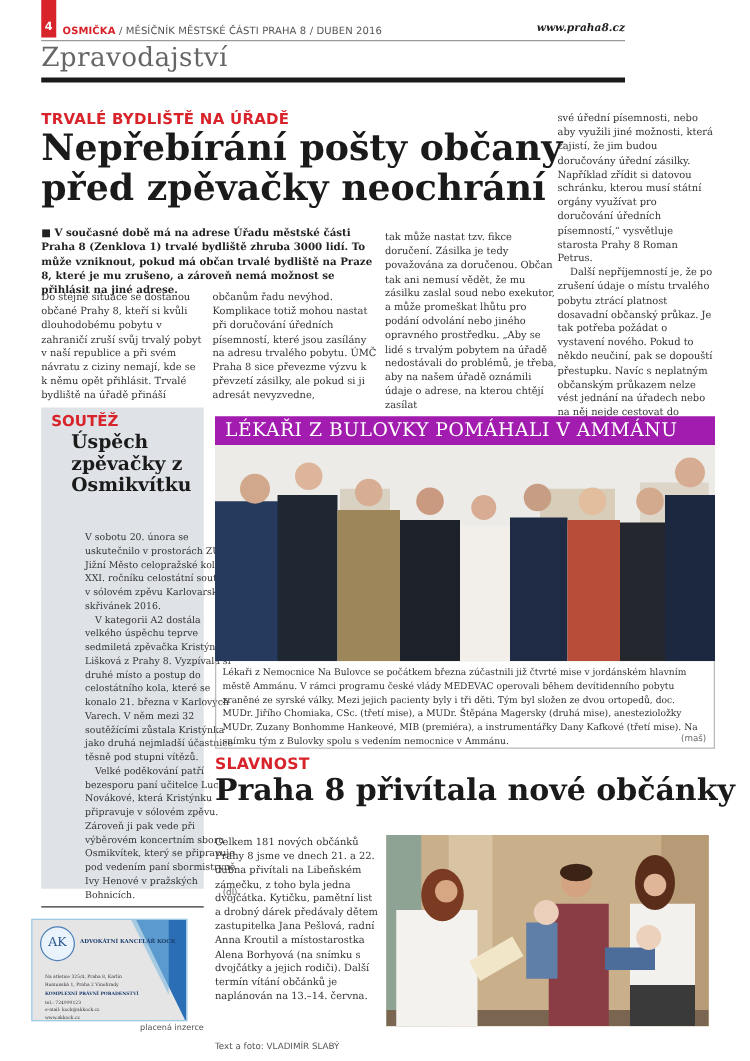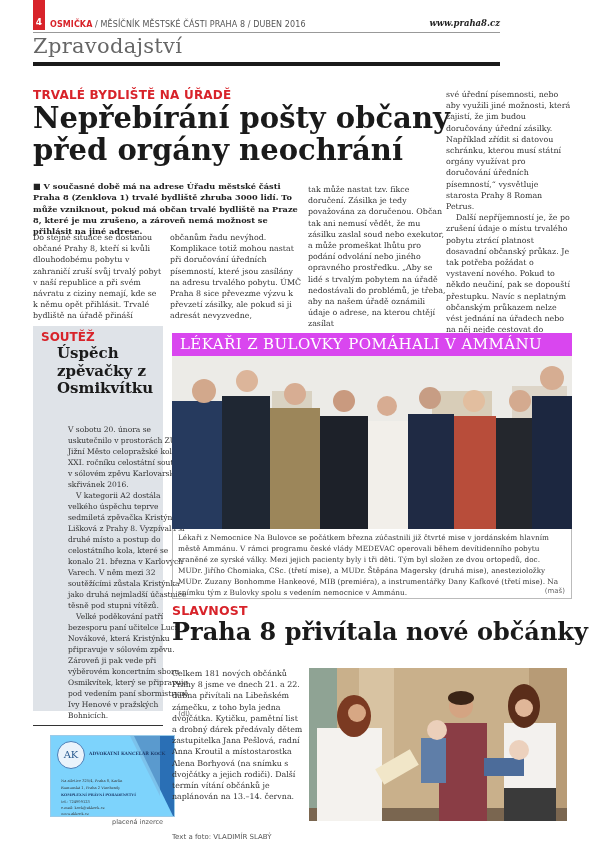--- a/index.html
+++ b/index.html
@@ -24,30 +24,30 @@
   .col p.ind { text-indent: 10px; }
   .byline { text-align: right; font: 7px "DejaVu Sans", sans-serif; color: #666; }
 
   .sidebox { position: absolute; left: 33px; top: 326px; width: 130px; height: 385px; background: #dfe3e8; }
   .sb-kicker { position: absolute; left: 41px; top: 330px; font: bold 12px "DejaVu Sans", sans-serif; color: #d8232a; }
   .sb-head { position: absolute; left: 57px; top: 345px; width: 120px; font: bold 15px/17.5px "DejaVu Serif", serif; color: #1a1a1a; }
   .sb-body { position: absolute; left: 41px; top: 424px; width: 122px; font: 7.5px/11px "DejaVu Serif", serif; color: #333; margin-left: 27px; }
   .sb-body p.ind { text-indent: 8px; }
   .sb-sep { position: absolute; left: 33px; top: 725px; width: 130px; height: 1px; background: #333; }
 
-  .ad { position: absolute; left: 50px; top: 735px; width: 125px; height: 82px; background: #7dd3fc; border: 1px solid #9ccbe8; overflow: hidden; }
+  .ad { position: absolute; left: 25px; top: 735px; width: 125px; height: 82px; background: #e5e5e5; border: 1px solid #9ccbe8; overflow: hidden; }
   .ad-tri1 { position: absolute; right: 0; top: 0; width: 0; height: 0; border-left: 40px solid transparent; border-top: 82px solid #2a6fb5; }
   .ad-tri2 { position: absolute; right: 14px; top: 0; width: 0; height: 0; border-left: 30px solid transparent; border-top: 60px solid #7bb7e0; opacity: 0.6; }
   .ad-logo { position: absolute; left: 6px; top: 5px; width: 28px; height: 28px; border-radius: 50%; border: 1px solid #4a7fb8; background: #eaf3fb; color: #2a5a8f; font: 10px "DejaVu Serif", serif; text-align: center; line-height: 26px; }
   .ad-name { position: absolute; left: 38px; top: 15px; font: bold 4.4px "DejaVu Serif", serif; color: #1f3f6f; white-space: nowrap; }
   .ad-line { position: absolute; left: 10px; font: 3.6px "DejaVu Serif", serif; color: #333; white-space: nowrap; }
   .ad-line.b { font-weight: bold; color: #1f3f6f; }
   .ad-note { position: absolute; left: 112px; top: 818px; font: 6.5px "DejaVu Sans", sans-serif; color: #555; }
 
-  .photo-bar { position: absolute; left: 172px; top: 333px; width: 400px; height: 23px; background: #d946ef; color: #fff; font: 15px/23px "DejaVu Serif", serif; padding-left: 8px; letter-spacing: 0.4px; white-space: nowrap; }
+  .photo-bar { position: absolute; left: 172px; top: 333px; width: 400px; height: 23px; background: #a21caf; color: #fff; font: 15px/23px "DejaVu Serif", serif; padding-left: 8px; letter-spacing: 0.4px; white-space: nowrap; }
   .photo1 { position: absolute; left: 172px; top: 356px; width: 400px; height: 173px; overflow: hidden; background: linear-gradient(#f3f2ef, #dedbd5); }
   .caption1 { position: absolute; left: 172px; top: 529px; width: 400px; height: 70px; border: 1px solid #bbb; border-top: none; padding: 3px 5px; font: 7.3px/11px "DejaVu Serif", serif; color: #333; }
   .caption1 .byline { position: absolute; right: 6px; bottom: 3px; }
 
   .photo2 { position: absolute; left: 309px; top: 668px; width: 258px; height: 153px; overflow: hidden; background: linear-gradient(90deg, #9aa28c 0%, #c8b08e 30%, #d6c09a 60%, #b39a78 100%); }
   .body2 { position: absolute; left: 172px; top: 668px; width: 132px; font: 7.9px/11.2px "DejaVu Serif", serif; color: #333; }
   .credit { position: absolute; left: 172px; top: 833px; font: 7px "DejaVu Sans", sans-serif; color: #555; }
 </style>
 </head>
 <body>
@@ -56,21 +56,21 @@
 <div class="page-num">4</div>
 <div class="masthead"><span class="brand">OSMIČKA</span><span> / MĚSÍČNÍK MĚSTSKÉ ČÁSTI PRAHA 8 / DUBEN 2016</span></div>
 <div class="site-url" style="right:100px;font-style:italic;">www.praha8.cz</div>
 <div class="rule-top" style="width:467px;"></div>
 <div class="section-title">Zpravodajství</div>
 <div class="rule-thick" style="width:467px;"></div>
 
 <div class="kicker" style="left:33px; top:88px;">TRVALÉ BYDLIŠTĚ NA ÚŘADĚ</div>
 <div class="headline" style="left:33px; top:104px; font-size:29px; white-space:nowrap;">
   <div>Nepřebírání pošty občany</div>
-  <div style="margin-top:3px;">před orgány neochrání</div>
+  <div style="margin-top:3px;">před zpěvačky neochrání</div>
 </div>
 <div class="lead" style="left:33px; top:181px; width:268px;">■ V současné době má na adrese Úřadu městské části Praha 8 (Zenklova 1) trvalé bydliště zhruba 3000 lidí. To může vznik­nout, pokud má občan trvalé bydliště na Praze 8, které je mu zrušeno, a zároveň nemá možnost se přihlásit na jiné adrese.</div>
 <div class="col" style="left:33px; top:232px; width:130px;">Do stejné situace se dostanou občané Prahy 8, kteří si kvůli dlouhodobému pobytu v zahraničí zruší svůj trvalý pobyt v naší republice a při svém návratu z ciziny nemají, kde se k němu opět přihlásit. Trvalé bydliště na úřadě přináší</div>
 <div class="col" style="left:170px; top:232px; width:132px;">občanům řadu nevýhod. Komplikace totiž mohou nastat při doručování úředních písemností, které jsou zasílány na adresu trvalého pobytu. ÚMČ Praha 8 sice převezme výzvu k převzetí zásilky, ale pokud si ji adresát nevyzvedne,</div>
 <div class="col" style="left:308px; top:184px; width:138px;">tak může nastat tzv. fikce doručení. Zásilka je tedy považována za doručenou. Občan tak ani nemusí vědět, že mu zásilku zaslal soud nebo exekutor, a může promeškat lhůtu pro podání odvolání nebo jiného opravného prostředku. „Aby se lidé s trvalým pobytem na úřadě nedostávali do problémů, je třeba, aby na našem úřadě oznámili údaje o adrese, na kterou chtějí zasílat</div>
 <div class="col" style="left:446px; top:89px; width:125px;">
   <p>své úřední písemnosti, nebo aby využili jiné možnosti, která zajistí, že jim budou doručovány úřední zásilky. Například zřídit si datovou schránku, kterou musí státní orgány využívat pro doručování úředních písemnos­tí,“ vysvětluje starosta Prahy 8 Roman Petrus.</p>
   <p class="ind">Další nepříjemností je, že po zrušení údaje o místu trvalého pobytu ztrácí platnost dosavad­ní občanský průkaz. Je tak potřeba požádat o vystavení nového. Pokud to někdo neučiní, pak se dopouští přestupku. Navíc s neplatným občanským průkazem nelze vést jednání na úřadech nebo na něj nejde cestovat do zahraničí.</p>
   <div class="byline">(pep)</div>
 </div>

